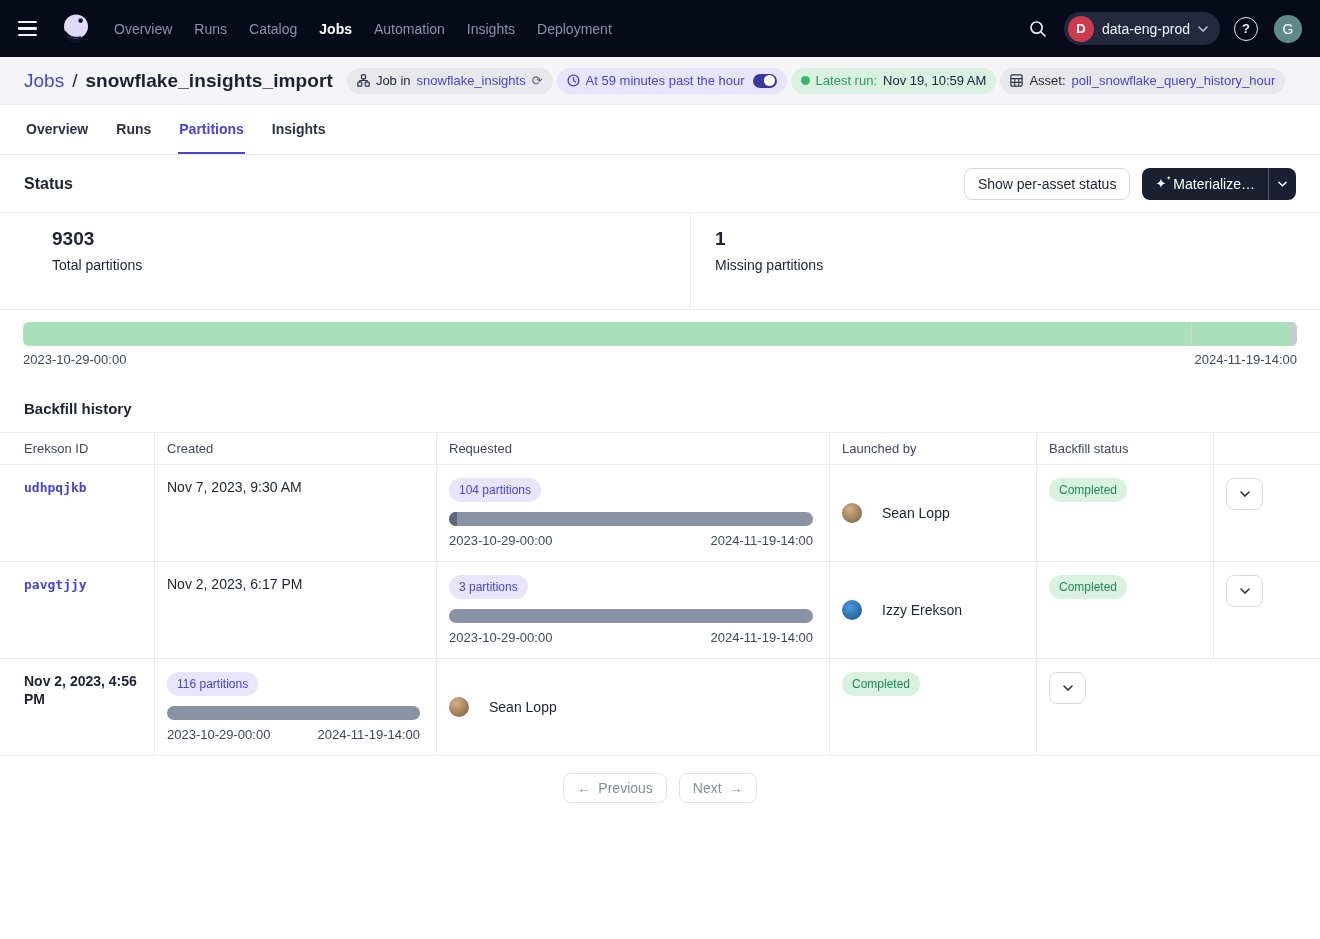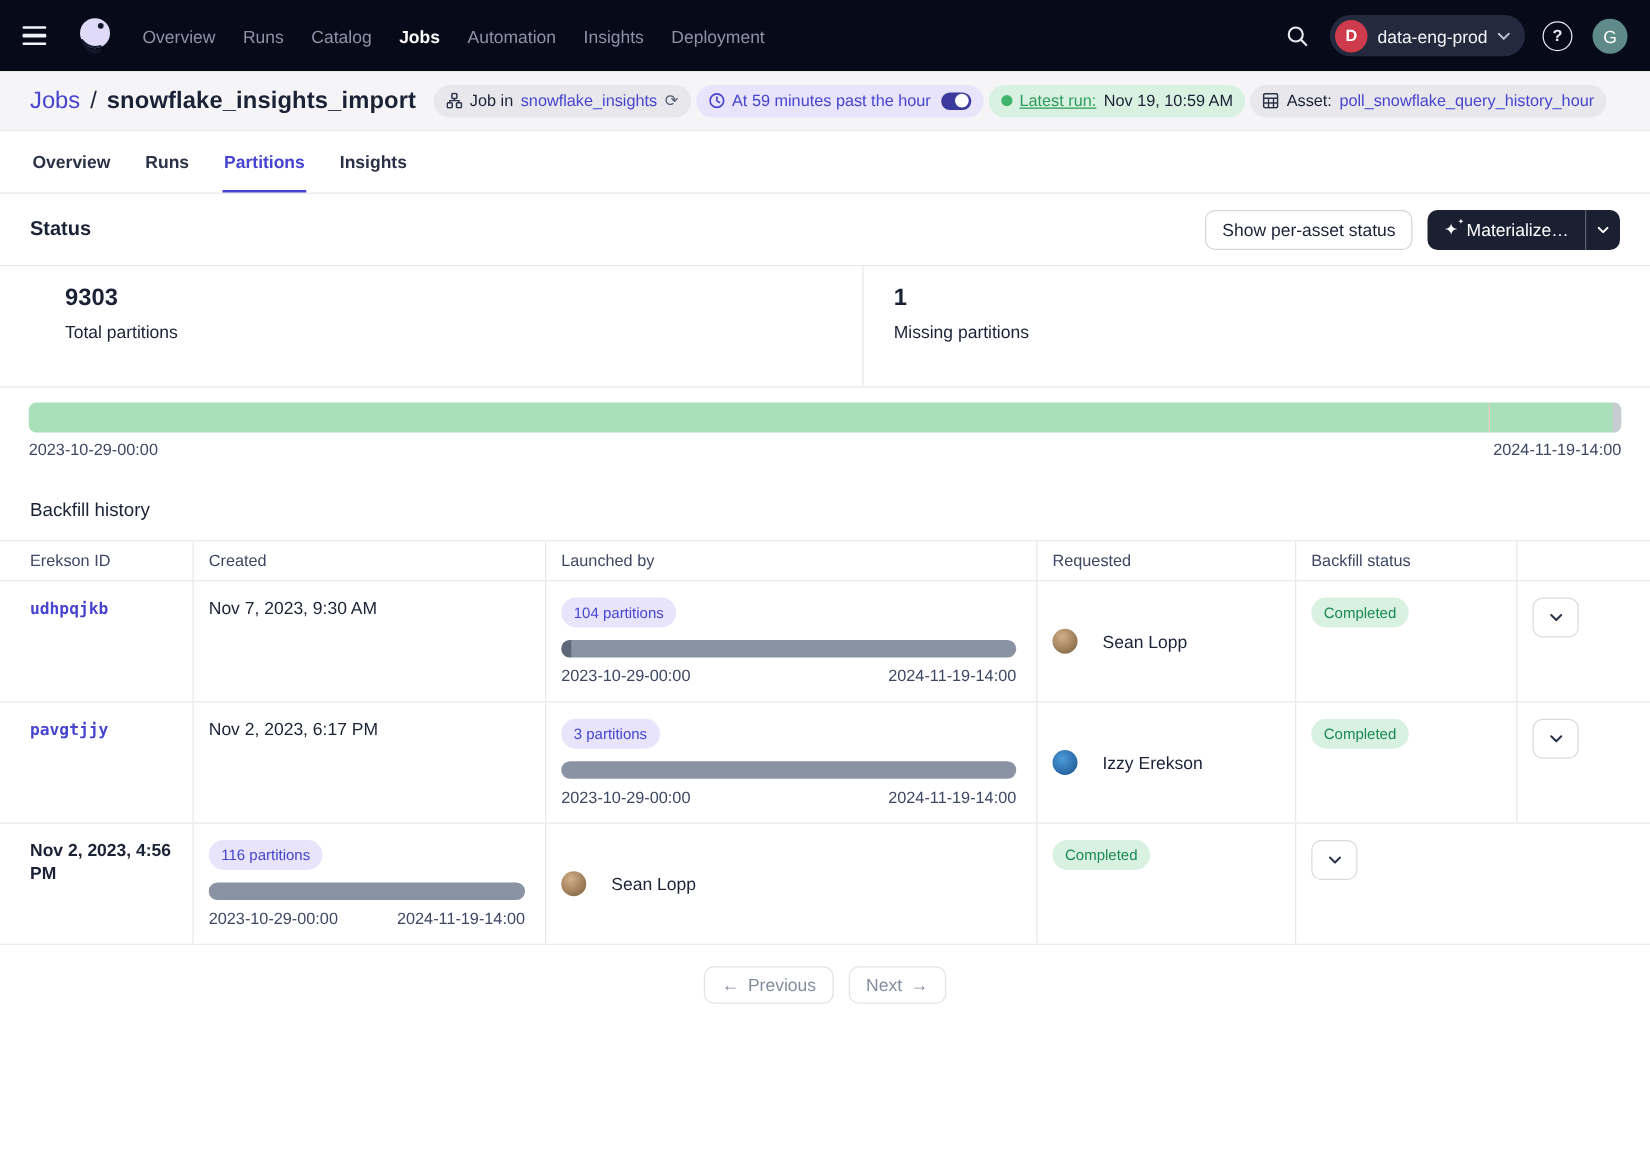--- a/index.html
+++ b/index.html
@@ -35,21 +35,21 @@
   .crumb-root { color: var(--accent); font-size: 19px; }
   .crumb-sep { color: var(--navy); font-size: 19px; margin: 0 8px; }
   .crumb-title { color: var(--navy); font-size: 19px; font-weight: 700; letter-spacing: .1px; }
   .badges { display: flex; align-items: center; gap: 4px; margin-left: 14px; }
   .pill { height: 26px; border-radius: 13px; display: inline-flex; align-items: center; gap: 6px;
     padding: 0 10px; font-size: 13px; white-space: nowrap; }
   .pill-gray { background: var(--gray-pill-bg); color: var(--navy); }
   .pill-lav { background: var(--accent-bg); color: var(--accent); }
   .pill-green { background: var(--green-badge-bg); }
   .pill a { color: var(--accent); }
-  .run-label { color: var(--green-badge-text); text-decoration: underline; }
+  .run-label { color: var(--green-badge-text); }
   .run-value { color: var(--navy); }
   .green-dot { width: 9px; height: 9px; border-radius: 50%; background: #3FB46C; display: inline-block; }
   .toggle { width: 24px; height: 14px; border-radius: 8px; background: #3B3A9C; position: relative;
     border: none; cursor: pointer; margin-left: 2px; }
   .toggle i { position: absolute; right: 1.5px; top: 1.5px; width: 11px; height: 11px; border-radius: 50%; background: #fff; }
   .refresh-glyph { font-size: 13px; color: #565F75; line-height: 1; cursor: pointer; }
 
   
   .tabs { height: 50px; border-bottom: 1px solid var(--border); display: flex; gap: 26px; padding: 0 25px; }
   .tab { display: flex; align-items: center; font-size: 14px; font-weight: 600; color: #2B3248;
@@ -78,21 +78,21 @@
   .stat-label { font-size: 14px; color: var(--navy); margin-top: 7px; }
 
   
   .timeline { padding: 12px 23px 0; }
   .tl-bar { height: 24px; border-radius: 6px; background: var(--green-bar); position: relative; overflow: hidden; cursor: pointer; }
   .tl-divider { position: absolute; left: 91.7%; top: 0; bottom: 0; width: 1px; background: #E7CDC4; }
   .tl-missing { position: absolute; right: 0; top: 0; bottom: 0; background: var(--missing-gray); }
   .tl-labels { display: flex; justify-content: space-between; margin-top: 6px; font-size: 13px; color: var(--navy-soft); }
 
   
-  .bf-title { font-size: 15px; font-weight: 400; color: var(--navy); padding: 33px 24px 15px; }
+  .bf-title { font-size: 15px; font-weight: 700; color: var(--navy); padding: 33px 24px 15px; }
   .bf-header, .bf-row { display: grid; grid-template-columns: 155px 282px 393px 207px 177px 1fr; }
   .bf-header { height: 33px; border-top: 1px solid var(--border); border-bottom: 1px solid var(--border); }
   .bf-header > div { display: flex; align-items: center; font-size: 13px; color: #3E4763;
     padding-left: 12px; border-right: 1px solid var(--border); }
   .bf-header > div:first-child { padding-left: 24px; }
   .bf-header > div:last-child { border-right: none; }
   .bf-row { min-height: 86px; border-bottom: 1px solid var(--border); }
   .bf-row > div { padding: 13px 16px 13px 12px; border-right: 1px solid var(--border); }
   .bf-row > div:first-child { padding-left: 24px; font-weight: bold; }
   .bf-row > div:last-child { border-right: none; }
@@ -254,22 +254,22 @@
     <span>2024-11-19-14:00</span>
   </div>
 </div>
 
 <div class="bf-title">Backfill history</div>
 
 <div class="bf-table">
   <div class="bf-header">
     <div>Erekson ID</div>
     <div>Created</div>
+    <div>Requested</div>
     <div>Launched by</div>
-    <div>Requested</div>
     <div>Backfill status</div>
     <div></div>
   </div>
 
   <div class="bf-row">
     <div><a class="bf-id">udhpqjkb</a></div>
     <div><span class="bf-created">Nov 7, 2023, 9:30 AM</span></div>
     <div>
       <span class="req-pill">104 partitions</span>
       <div class="req-bar">

